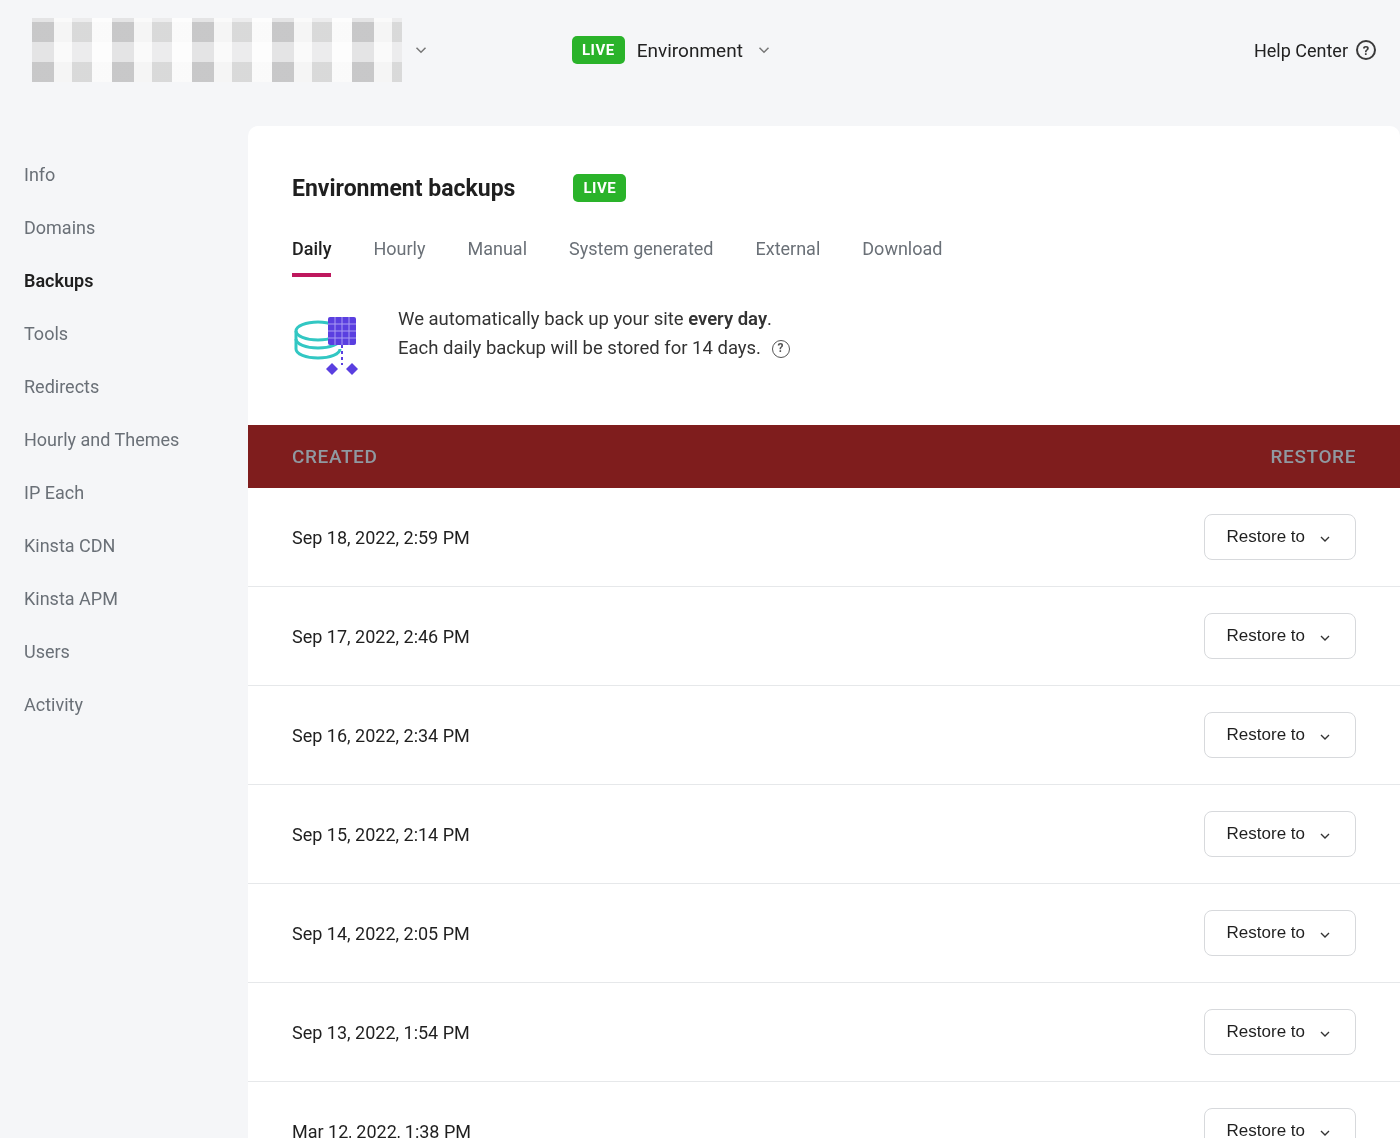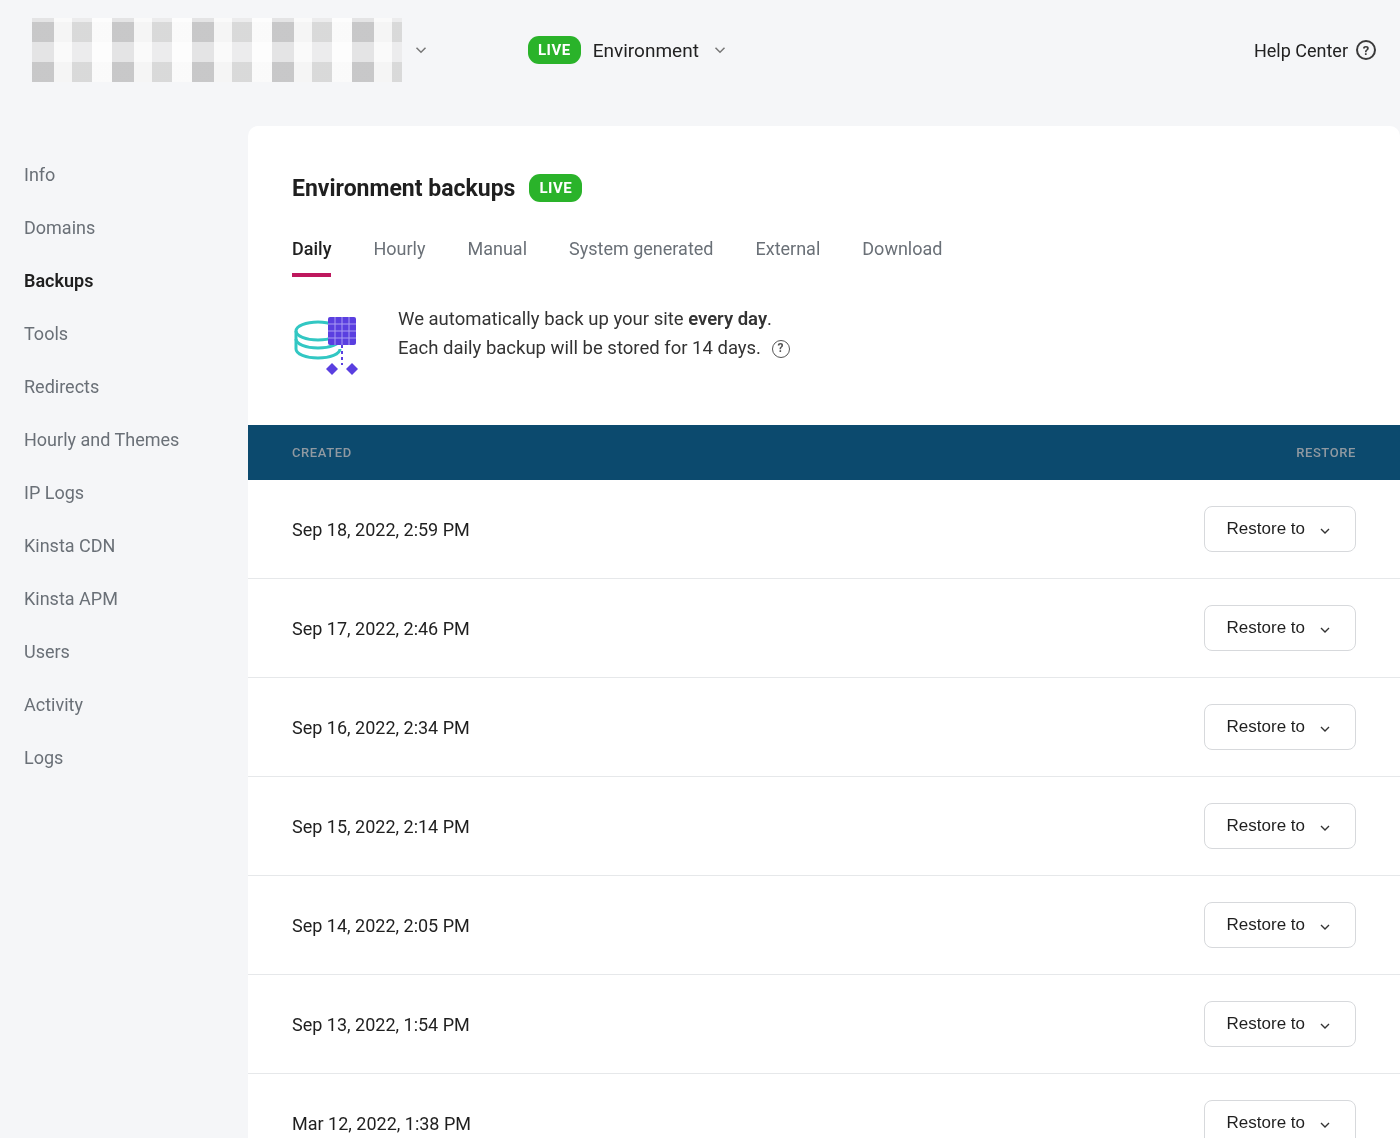--- a/index.html
+++ b/index.html
@@ -52,21 +52,21 @@
   .chevron svg{stroke:#777; width:18px; height:18px; fill:none; stroke-width:2;}
 
   .env-switcher{
     margin-left:90px;
     display:flex; align-items:center; gap:12px;
     cursor:pointer;
   }
   .live-badge{
     background:var(--green-badge); color:#fff; font-weight:700;
     font-size:15px; letter-spacing:.5px;
-    padding:5px 10px; border-radius:11px;
+    padding:5px 10px; border-radius:5px;margin-left:44px;
   }
   .env-label{font-size:19px; color:#222;}
 
   .help-center{
     margin-left:auto;
     display:flex; align-items:center; gap:8px;
     font-size:18px; color:#222; cursor:pointer;justify-content:flex-end;
   }
   .help-center .qicon{
     width:20px; height:20px; border:2px solid #3a3a3a; border-radius:50%;
@@ -125,23 +125,23 @@
   .info-text .help-inline{
     display:inline-flex; width:18px; height:18px; border:1.6px solid #555; border-radius:50%;
     align-items:center;justify-content:center; font-size:12px; font-weight:700; margin-left:6px;
     vertical-align:middle; color:#555;
   }
 
   
   .table{ margin-top:48px; }
   .thead{
     display:flex; justify-content:space-between;
-    background:#0c4a6e;
+    background:#7f1d1d;
     padding:20px 44px;
-    font-size:13px; letter-spacing:.6px; color:#9099a1; font-weight:500;
+    font-size:19px; letter-spacing:.6px; color:#9099a1; font-weight:500;
   }
   .trow{
     display:flex; justify-content:space-between; align-items:center;
     padding:26px 44px;
     border-bottom:1px solid var(--border);
     font-size:18px;
   }
   .restore-btn{
     display:flex; align-items:flex-end; gap:12px;
     border:1.5px solid #d7d9dc; border-radius:8px;
@@ -184,26 +184,25 @@
 
 <div class="layout">
 
   <nav class="sidebar" id="sidebar">
       <div class="item">Info</div>
       <div class="item">Domains</div>
       <div class="item active">Backups</div>
       <div class="item">Tools</div>
       <div class="item">Redirects</div>
       <div class="item">Hourly and Themes</div>
-      <div class="item">IP Logs</div>
+      <div class="item">IP Each</div>
       <div class="item">Kinsta CDN</div>
       <div class="item">Kinsta APM</div>
       <div class="item">Users</div>
       <div class="item">Activity</div>
-      <div class="item">Logs</div>
     </nav>
 
   <main class="panel">
     <div class="panel-inner">
       <div class="page-title-row">
         <span class="page-title">Environment backups</span>
         <span class="live-badge">LIVE</span>
       </div>
 
       <div class="tabs" id="tabs">

